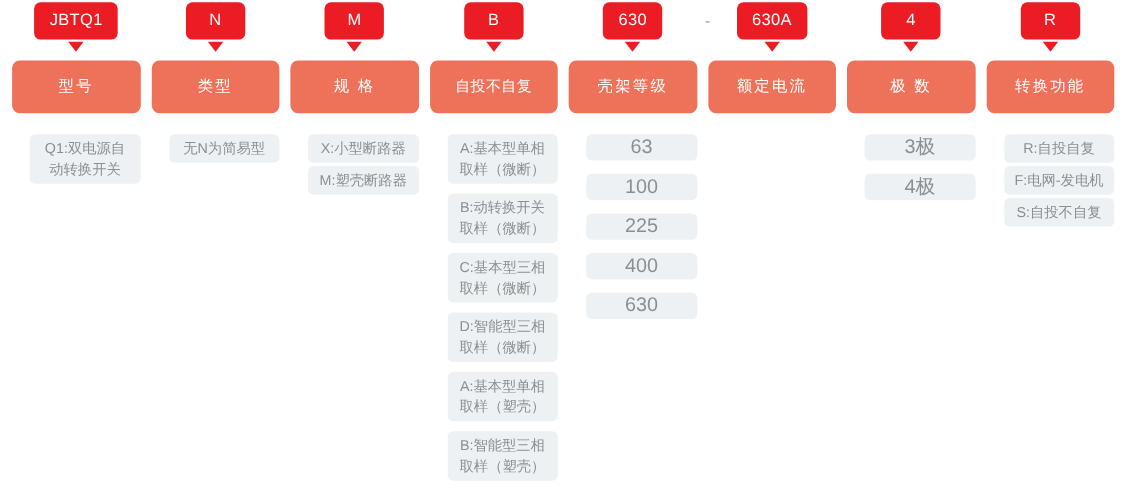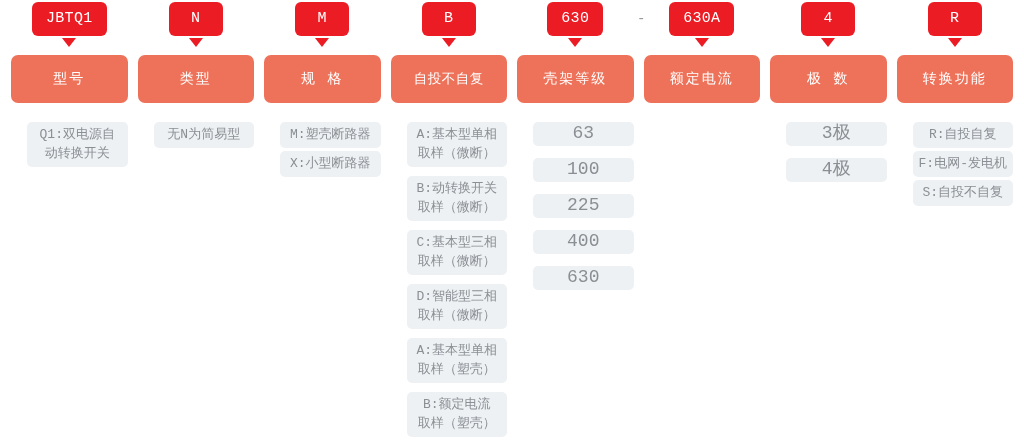--- a/index.html
+++ b/index.html
@@ -24,21 +24,20 @@
   }
 
   
   .col {
     flex: 1 1 0;
     min-width: 0;
     display: flex;
     flex-direction: column;
     align-items: stretch;
     padding: 0 5px;
-    font-family: Liberation Mono, monospace;
   }
 
   
   .code-row {
     height: 38px;
     display: flex;
     align-items: center;
     justify-content: center;
     position: relative;
   }
@@ -160,22 +159,22 @@
 
   <div class="col">
     <div class="code-row">
       <div class="code-tag">M</div>
     </div>
     <div class="arrow-row">
       <div class="arrow"></div>
     </div>
     <div class="head-row">规 格</div>
     <div class="items">
+      <div class="chip">X:小型断路器</div>
       <div class="chip">M:塑壳断路器</div>
-      <div class="chip">X:小型断路器</div>
     </div>
   </div>
 
   <div class="col">
     <div class="code-row">
       <div class="code-tag">B</div>
     </div>
     <div class="arrow-row">
       <div class="arrow"></div>
     </div>
@@ -184,21 +183,21 @@
       <div class="chip">A:基本型单相
 取样（微断）</div>
       <div class="chip">B:动转换开关
 取样（微断）</div>
       <div class="chip">C:基本型三相
 取样（微断）</div>
       <div class="chip">D:智能型三相
 取样（微断）</div>
       <div class="chip">A:基本型单相
 取样（塑壳）</div>
-      <div class="chip">B:额定电流
+      <div class="chip">B:智能型三相
 取样（塑壳）</div>
     </div>
   </div>
 
   <div class="col">
     <div class="code-row">
       <div class="code-tag wide">630</div>
       <span class="dash">-</span>
     </div>
     <div class="arrow-row">

